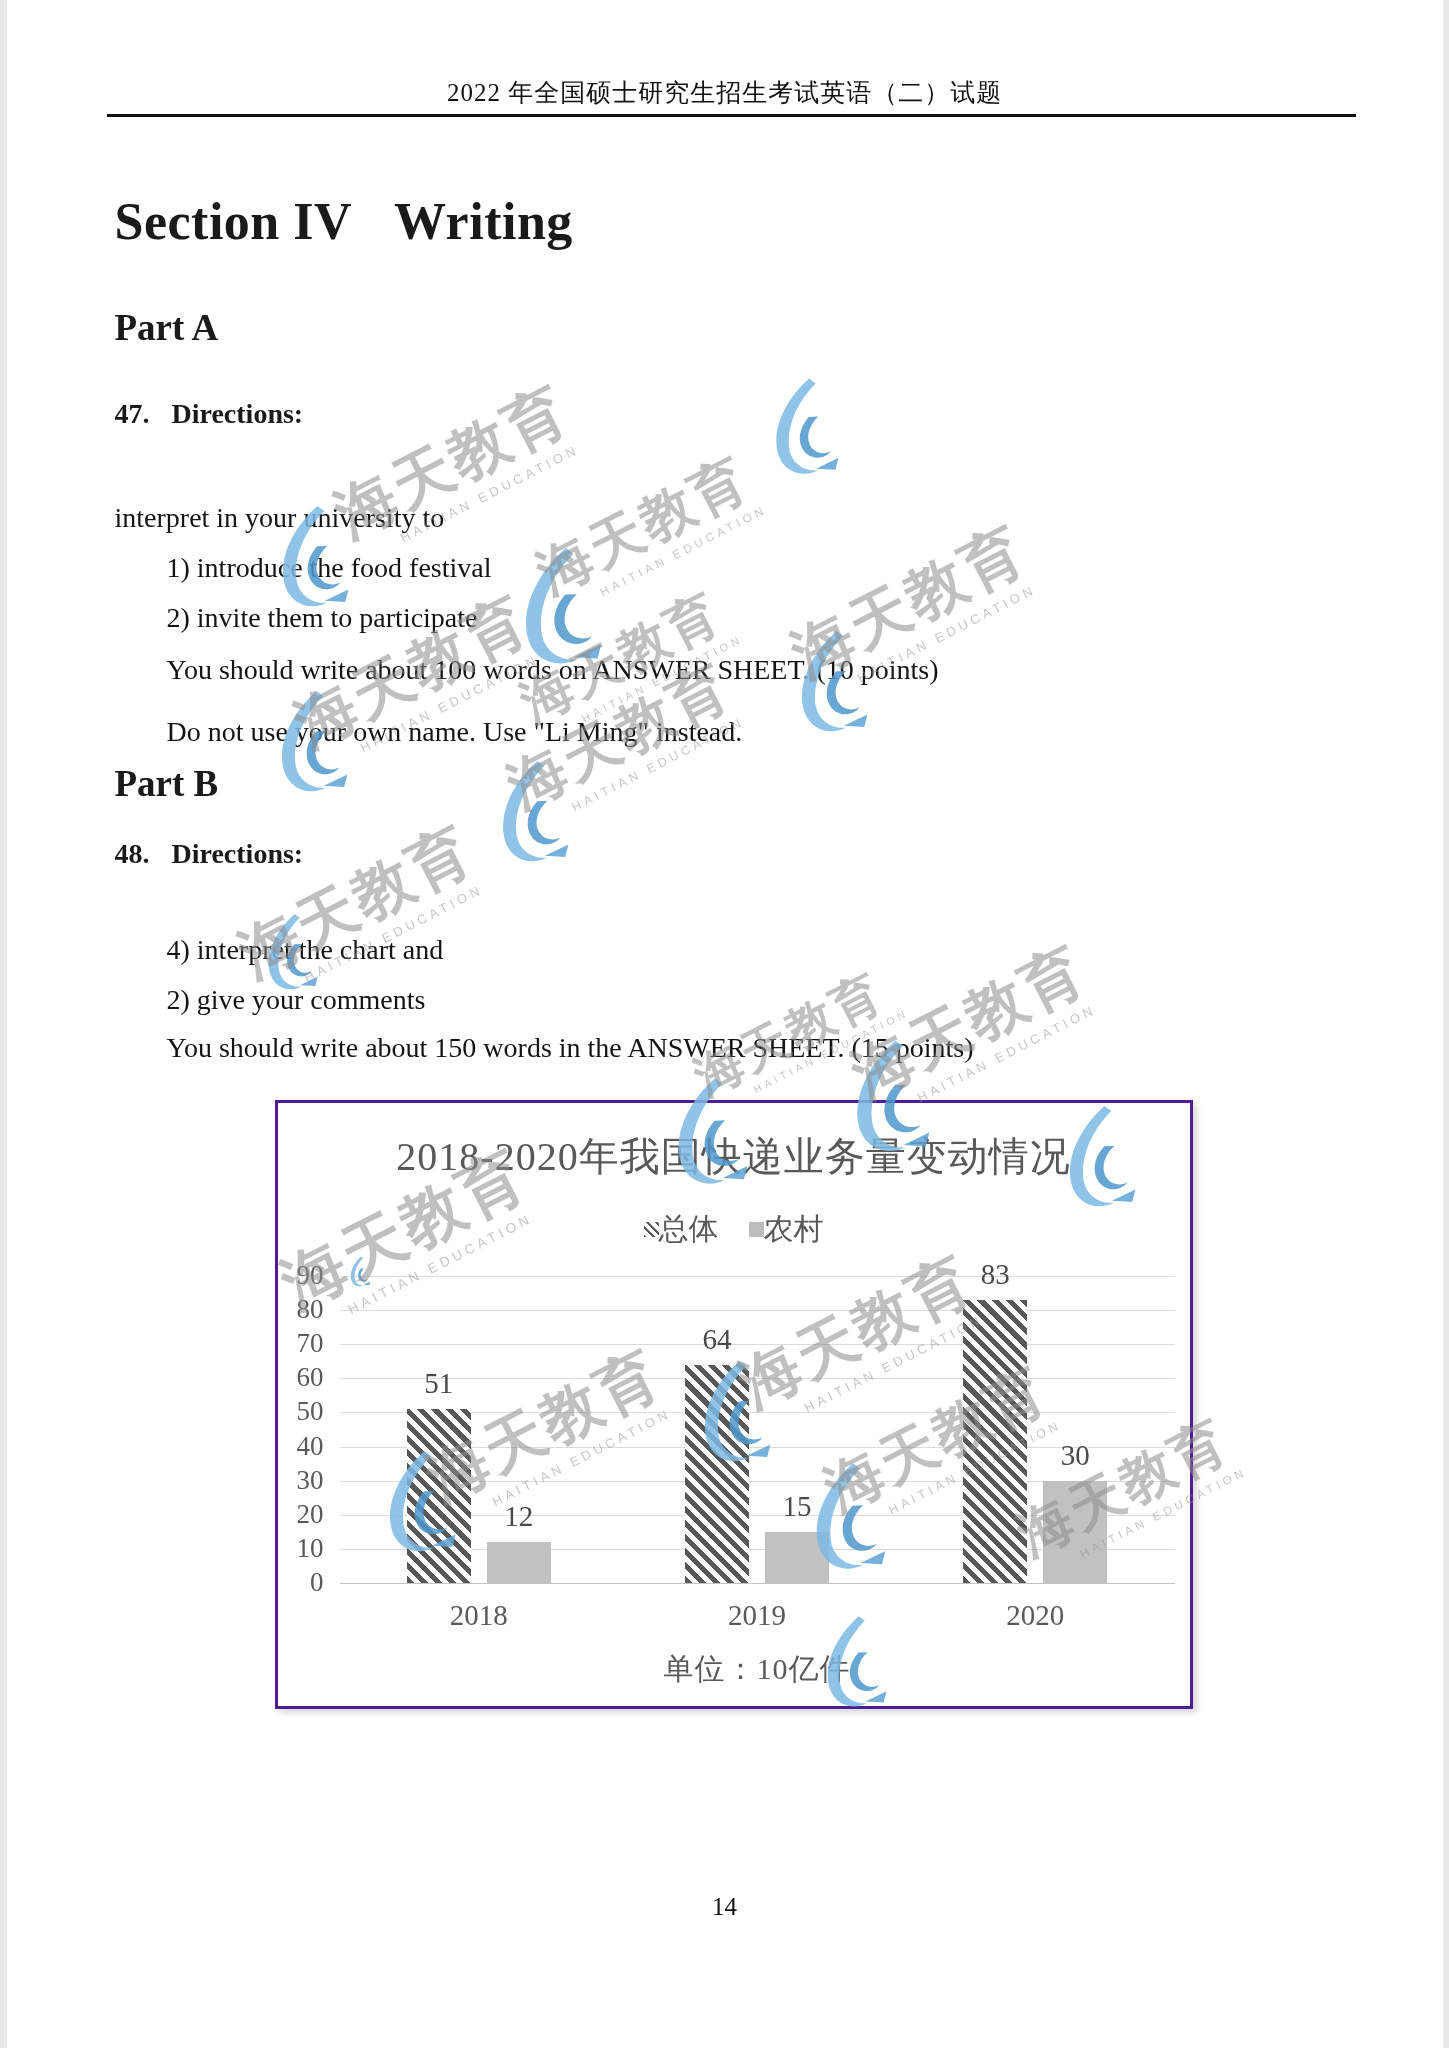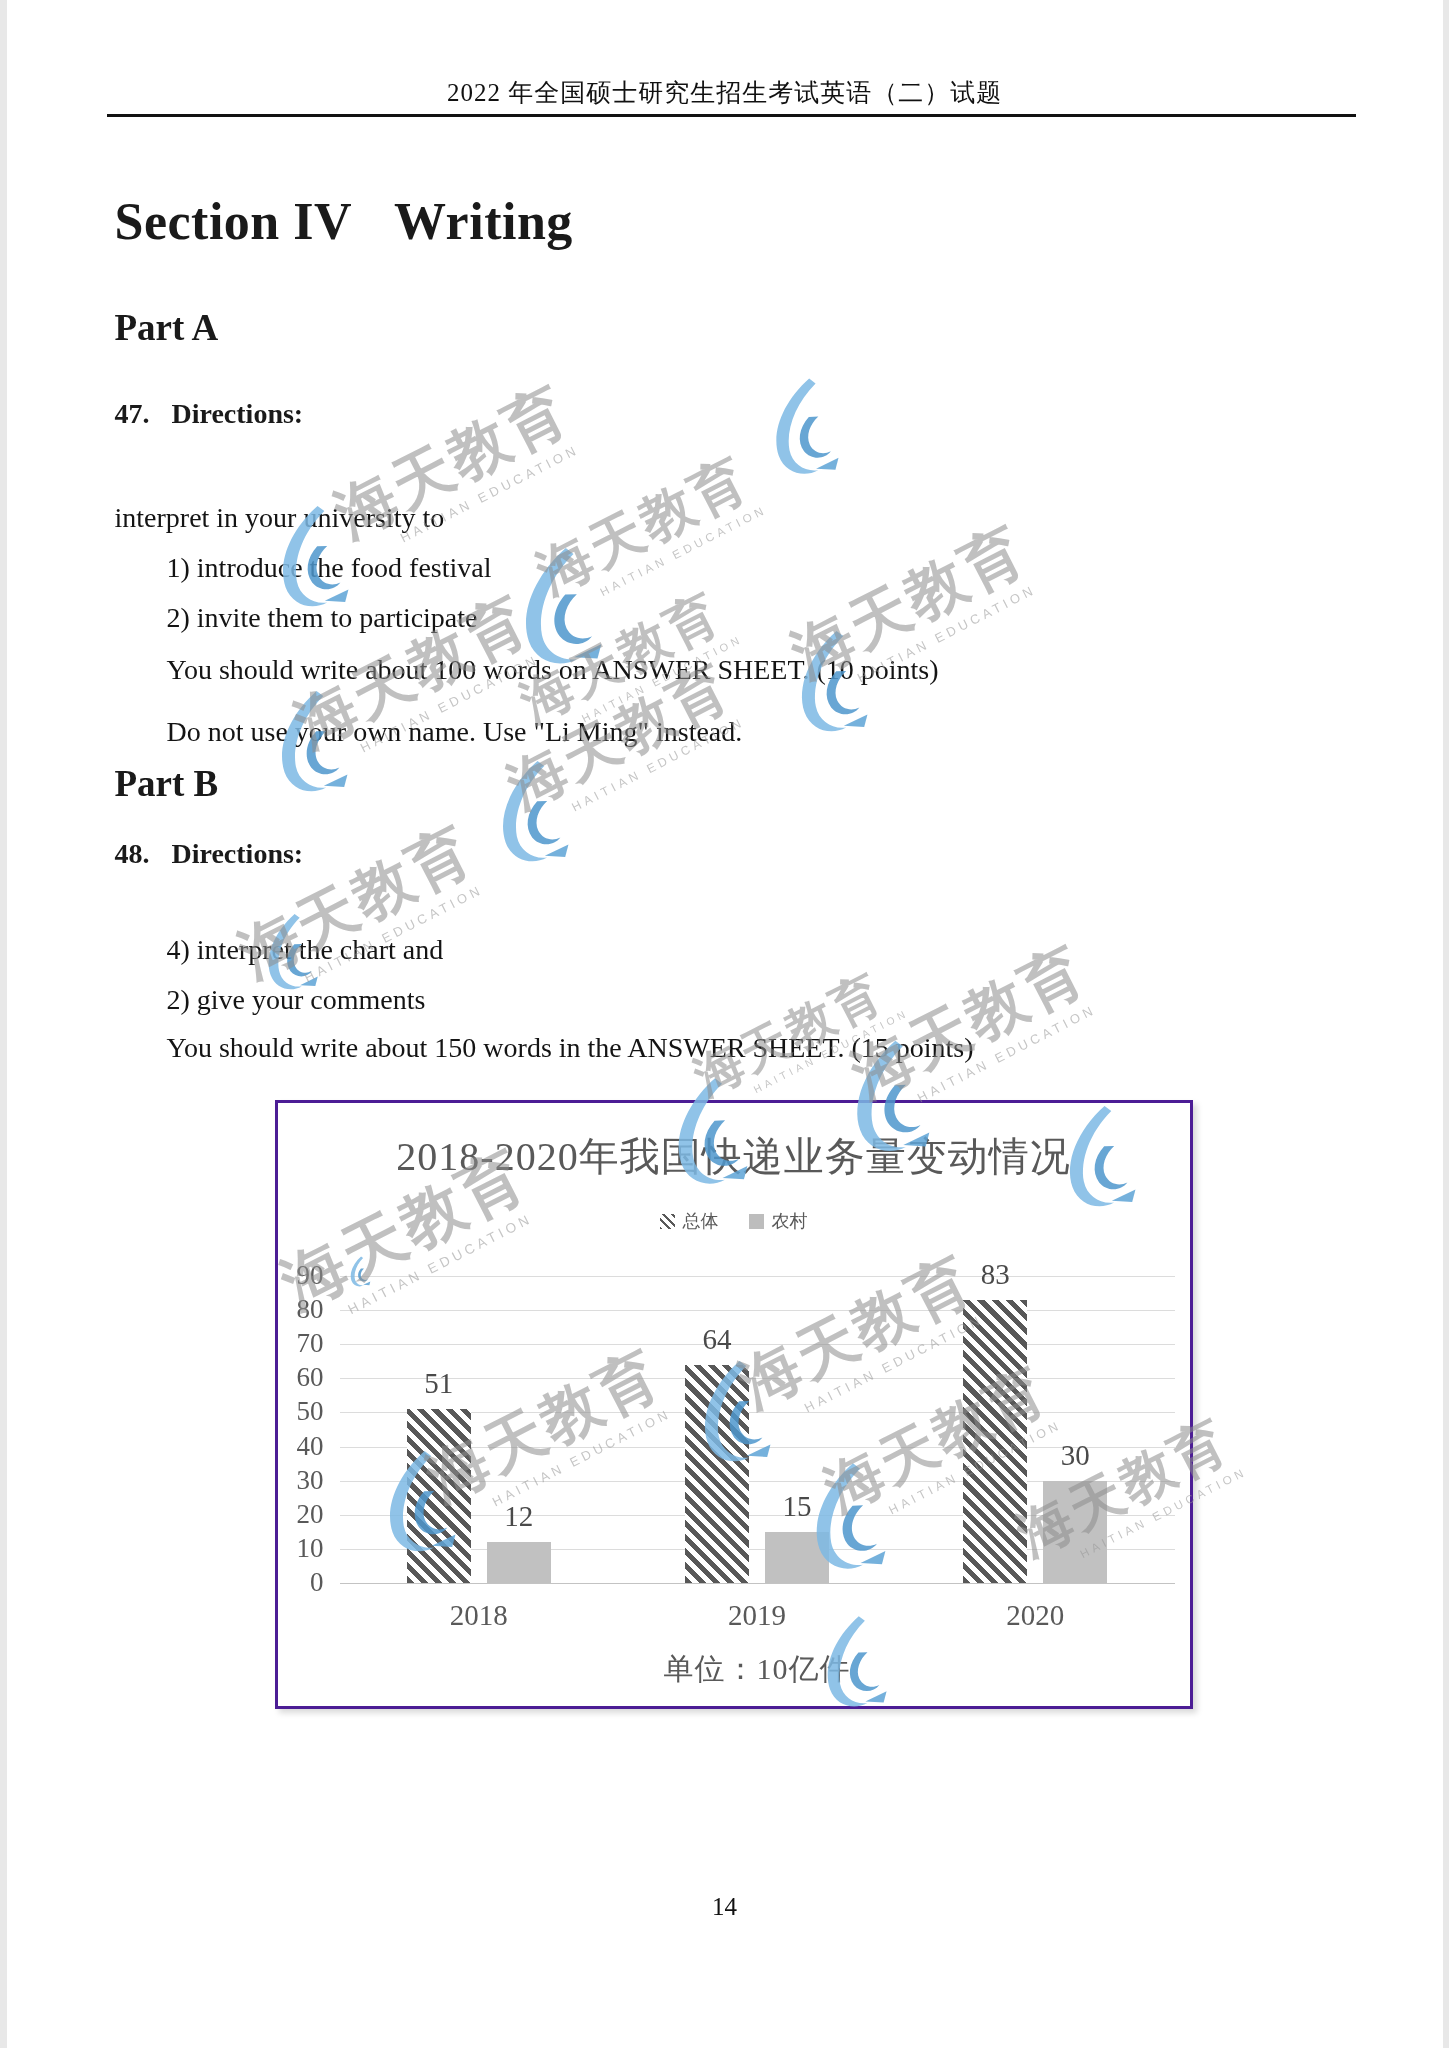--- a/index.html
+++ b/index.html
@@ -26,21 +26,21 @@
   .chart-box{
     position:absolute;left:268px;top:1100px;width:912px;height:603px;
     background:#fff;border:3px solid #4c1d95;
     box-shadow:4px 4px 6px rgba(0,0,0,.15);
     font-family:Liberation Serif, serif;color:#595959;
   }
   .chart-title{position:absolute;top:26px;left:0;width:100%;text-align:center;
     font-size:40px;letter-spacing:1px;color:#595959;white-space:nowrap;}
   .chart-legend{position:absolute;top:106px;left:0;width:100%;display:flex;
     justify-content:center;gap:30px;align-items:center;}
-  .legend-item{display:flex;align-items:center;gap:8px;font-size:18px;color:#595959;}
+  .legend-item{display:flex;align-items:center;font-size:30px;color:#595959;}
   .legend-marker{width:15px;height:15px;display:inline-block;}
   .marker-hatched{background:repeating-linear-gradient(45deg,#595959 0,#595959 2px,#ffffff 2px,#ffffff 6px);}
   .marker-solid-gray{background:#bdbdbd;}
   .gridline{position:absolute;height:1px;background:#dcdcdc;}
   .gridline.zero{background:#c3c3c3;}
   .ytick{position:absolute;text-align:right;font-size:27px;color:#595959;}
   .xtick{position:absolute;text-align:center;font-size:29px;color:#595959;}
   .bar{position:absolute;}
   .bar.hatched{background:repeating-linear-gradient(45deg,#585858 0,#585858 5px,#ffffff 5px,#ffffff 10px);}
   .bar.solid-gray{background:#c1c1c1;}

